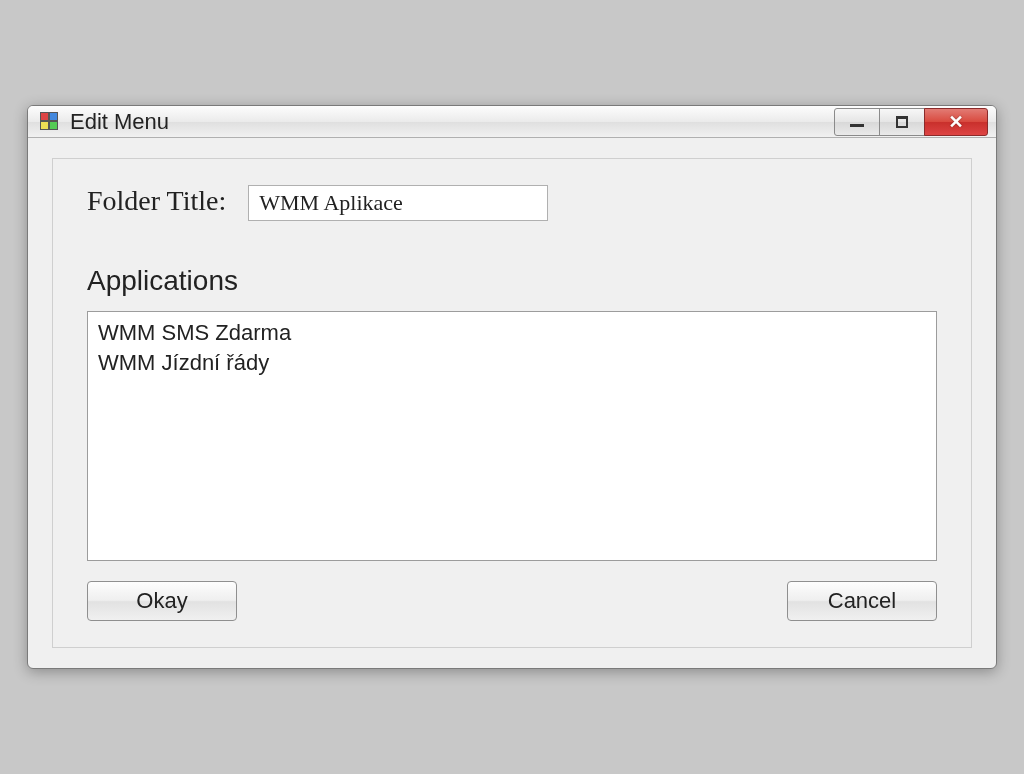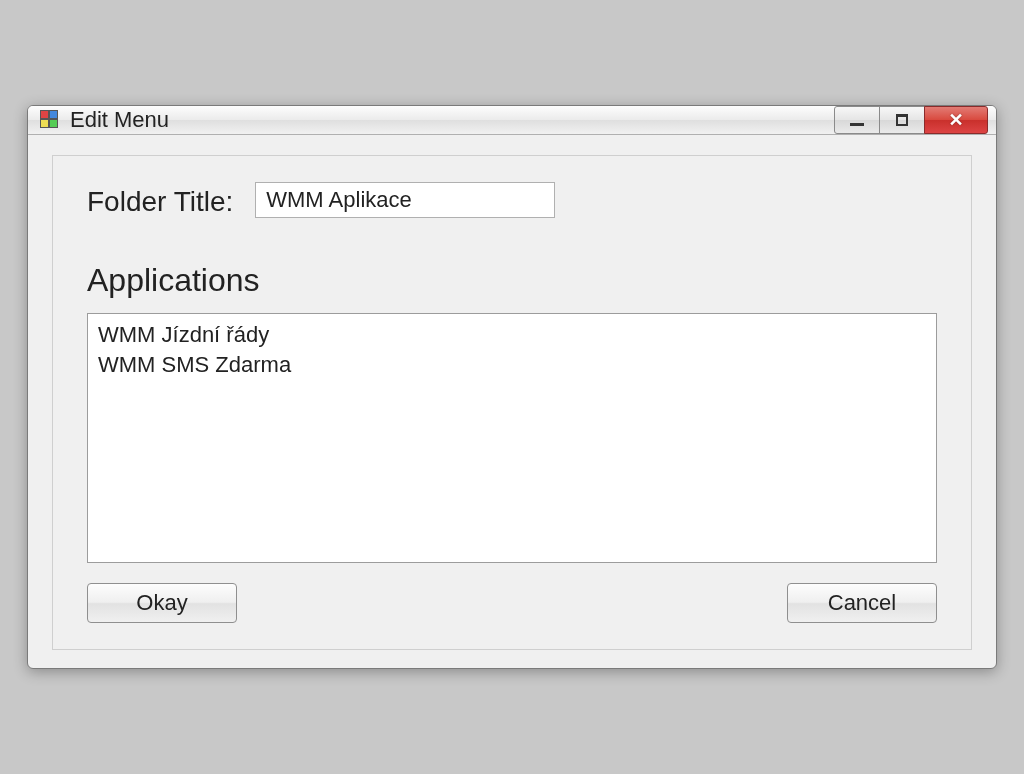--- a/index.html
+++ b/index.html
@@ -96,43 +96,44 @@
       flex: 1;
       background: #f0f0f0;
       border: 1px solid #cfcfcf;
       padding: 26px 34px 26px 34px;
       display: flex;
       flex-direction: column;
     }
     
     .row-folder {
       display: flex;
-      align-items: flex-end;
+      align-items: flex-start;
       gap: 22px;
       margin-bottom: 44px;
+      font-family: Liberation Serif, serif;
     }
     
     .label {
       font-size: 28px;
       color: #222;
     }
     
     .text-input {
       width: 300px;
       height: 36px;
       border: 1px solid #b0b0b0;
       background: #fff;
       font-size: 22px;
       padding: 9px 10px;
       color: #222;
       font-family: inherit;
     }
     
     .section-title {
-      font-size: 32px;
+      font-size: 28px;
       color: #222;
       margin-bottom: 14px;
     }
     
     .listbox {
       border: 1px solid #9c9c9c;
       background: #fff;
       height: 250px;
       padding: 6px 10px;
       font-size: 22px;
@@ -207,22 +208,22 @@
     <div class="panel">
 
       <div class="row-folder">
         <div class="label">Folder Title:</div>
         <input type="text" class="text-input" value="WMM Aplikace" style="">
       </div>
 
       <div class="section-title">Applications</div>
 
       <div class="listbox">
+        <div class="item">WMM SMS Zdarma</div>
         <div class="item">WMM Jízdní řády</div>
-        <div class="item">WMM SMS Zdarma</div>
       </div>
 
 
       <div class="bottom-row">
         <button class="btn">Okay</button>
         <div class="spacer"></div>
         <button class="btn">Cancel</button>
       </div>
 
     </div>

